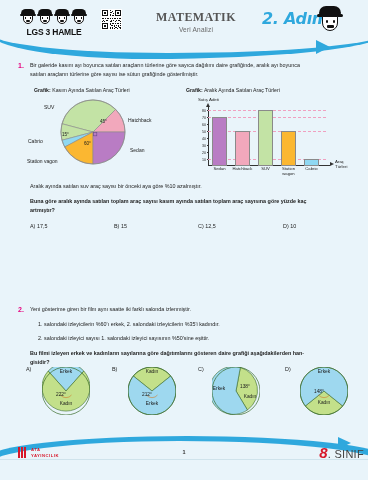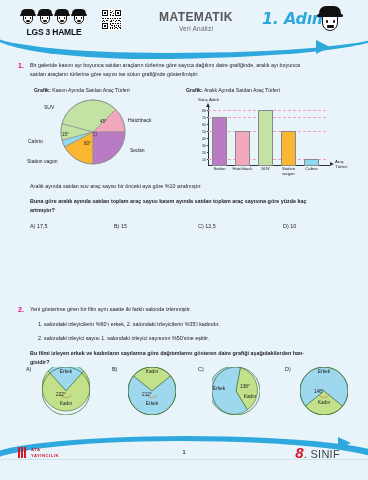--- a/index.html
+++ b/index.html
@@ -46,21 +46,21 @@
   }
 
   .qr{position:absolute;left:101px;top:9px;width:21px;height:21px;background:#fff;}
   .qr svg{display:block;}
 
   .hdr-title{
     position:absolute;left:150px;top:10px;width:92px;text-align:center;
   }
   .hdr-title .t1{
     font-size:12px;font-weight:bold;color:#555;letter-spacing:0.4px;
-    font-family:Liberation Sans, sans-serif;
+    font-family:Liberation Serif, serif;
   }
   .hdr-title .t2{font-size:6.5px;color:#666;margin-top:1px;letter-spacing:0.2px;}
 
   .hdr-step{
     position:absolute;left:262px;top:9px;
     font-size:16px;font-weight:bold;color:#2fa8dd;font-style:italic;
     letter-spacing:-0.3px;white-space:nowrap;
     font-family:"DejaVu Sans", sans-serif;
   }
   .hdr-chaplin{position:absolute;left:318px;top:6px;width:24px;height:30px;}
@@ -122,21 +122,21 @@
     border-top:6px solid transparent;border-bottom:6px solid transparent;
     border-left:13px solid #2fa8dd;
   }
   .foot-rule{position:absolute;left:0;top:459px;width:368px;height:1px;background:#cfe3ec;}
   .ata{position:absolute;left:18px;top:446px;width:56px;height:16px;}
   .ata-bars{position:absolute;left:0;top:1px;width:10px;height:11px;}
   .ata-bars i{position:absolute;top:0;width:2px;height:11px;background:#d7172a;display:block;}
   .ata-t1{position:absolute;left:13px;top:1px;font-size:4.2px;font-weight:bold;color:#d7172a;letter-spacing:0.5px;}
   .ata-t2{position:absolute;left:13px;top:7px;font-size:4.2px;font-weight:bold;color:#d7172a;letter-spacing:0.5px;}
   .pageno{position:absolute;left:0;top:449px;width:368px;text-align:center;font-size:5.5px;font-weight:bold;color:#333;}
-  .grade{position:absolute;right:28px;top:444px;font-size:12px;color:#333;white-space:nowrap;}
+  .grade{position:absolute;right:4px;top:444px;font-size:12px;color:#333;white-space:nowrap;}
   .grade .g8{font-size:15px;font-weight:bold;font-style:italic;color:#d7172a;}
   .grade .gs{font-size:11px;color:#444;letter-spacing:0.3px;}
 </style>
 </head>
 <body>
 
 <div class="page">
 
   <div class="header">
     <div class="hdr-swoosh"></div>
@@ -239,21 +239,21 @@
             <rect x="19" y="19" width="1" height="1"></rect>
         </g>
       </svg>
     </div>
 
     <div class="hdr-title">
       <div class="t1">MATEMATIK</div>
       <div class="t2">Veri Analizi</div>
     </div>
 
-    <div class="hdr-step">1. Adım</div>
+    <div class="hdr-step">2. Adım</div>
     <div class="hdr-chaplin">
       <span class="hat2"></span>
         <span class="brim2"></span>
         <span class="head2"></span>
       <span class="e1"></span>
         <span class="e2"></span>
         <span class="mus2"></span>
     </div>
   </div>
 

